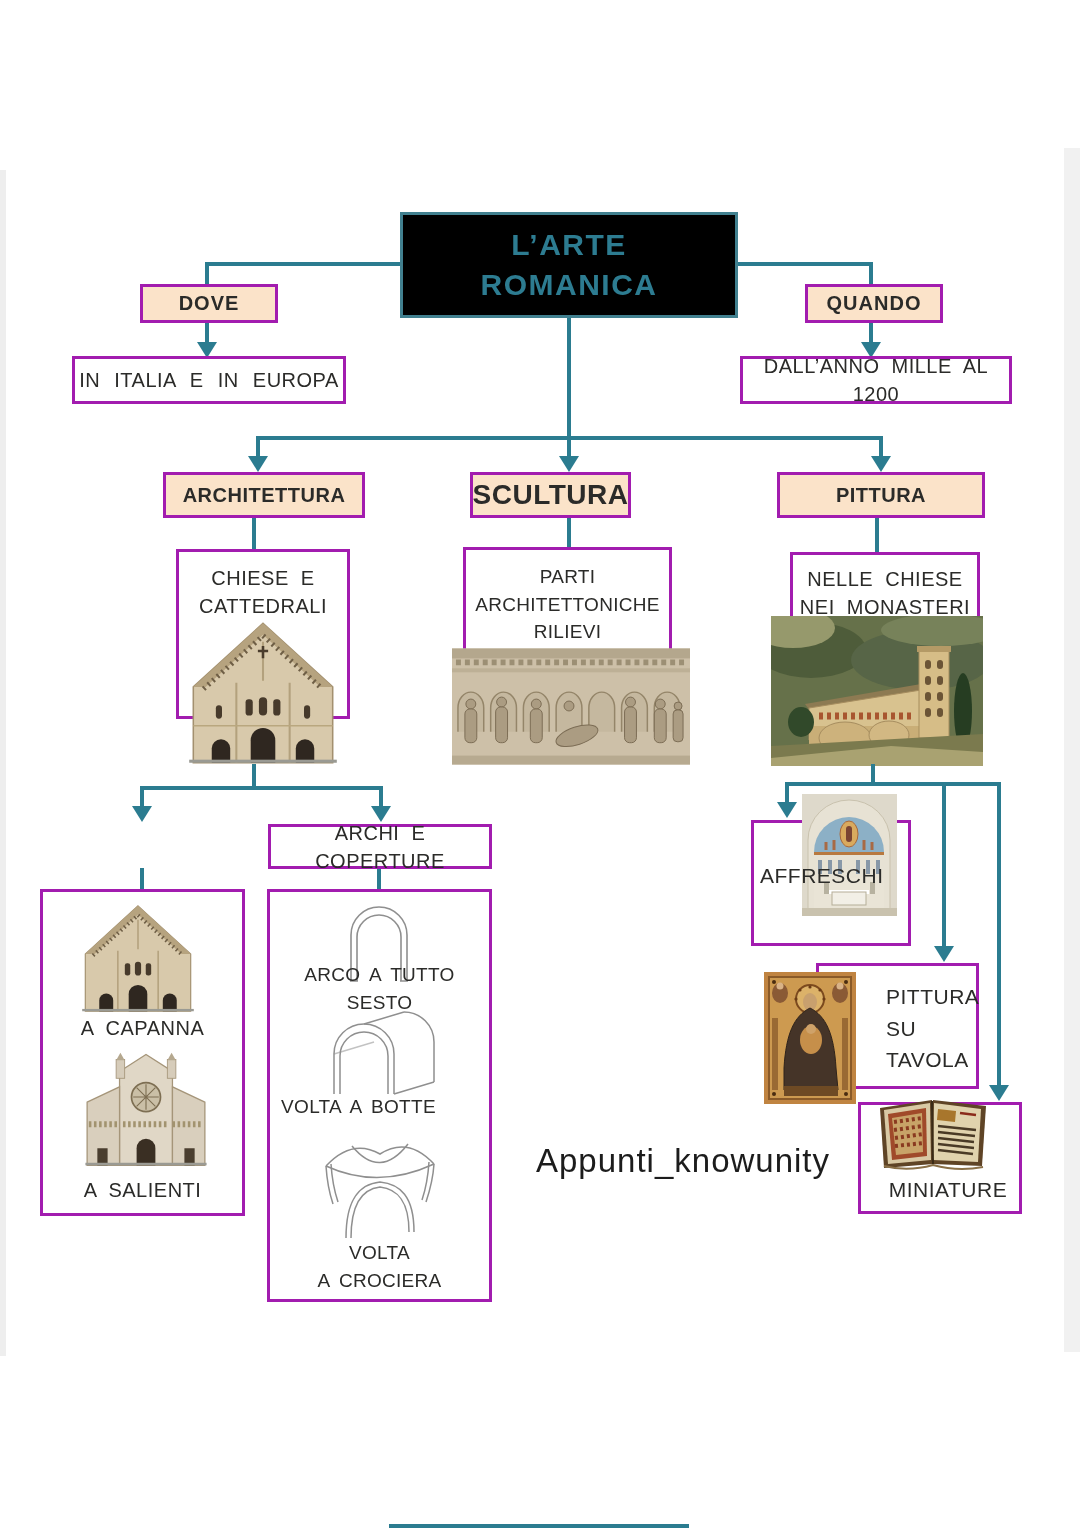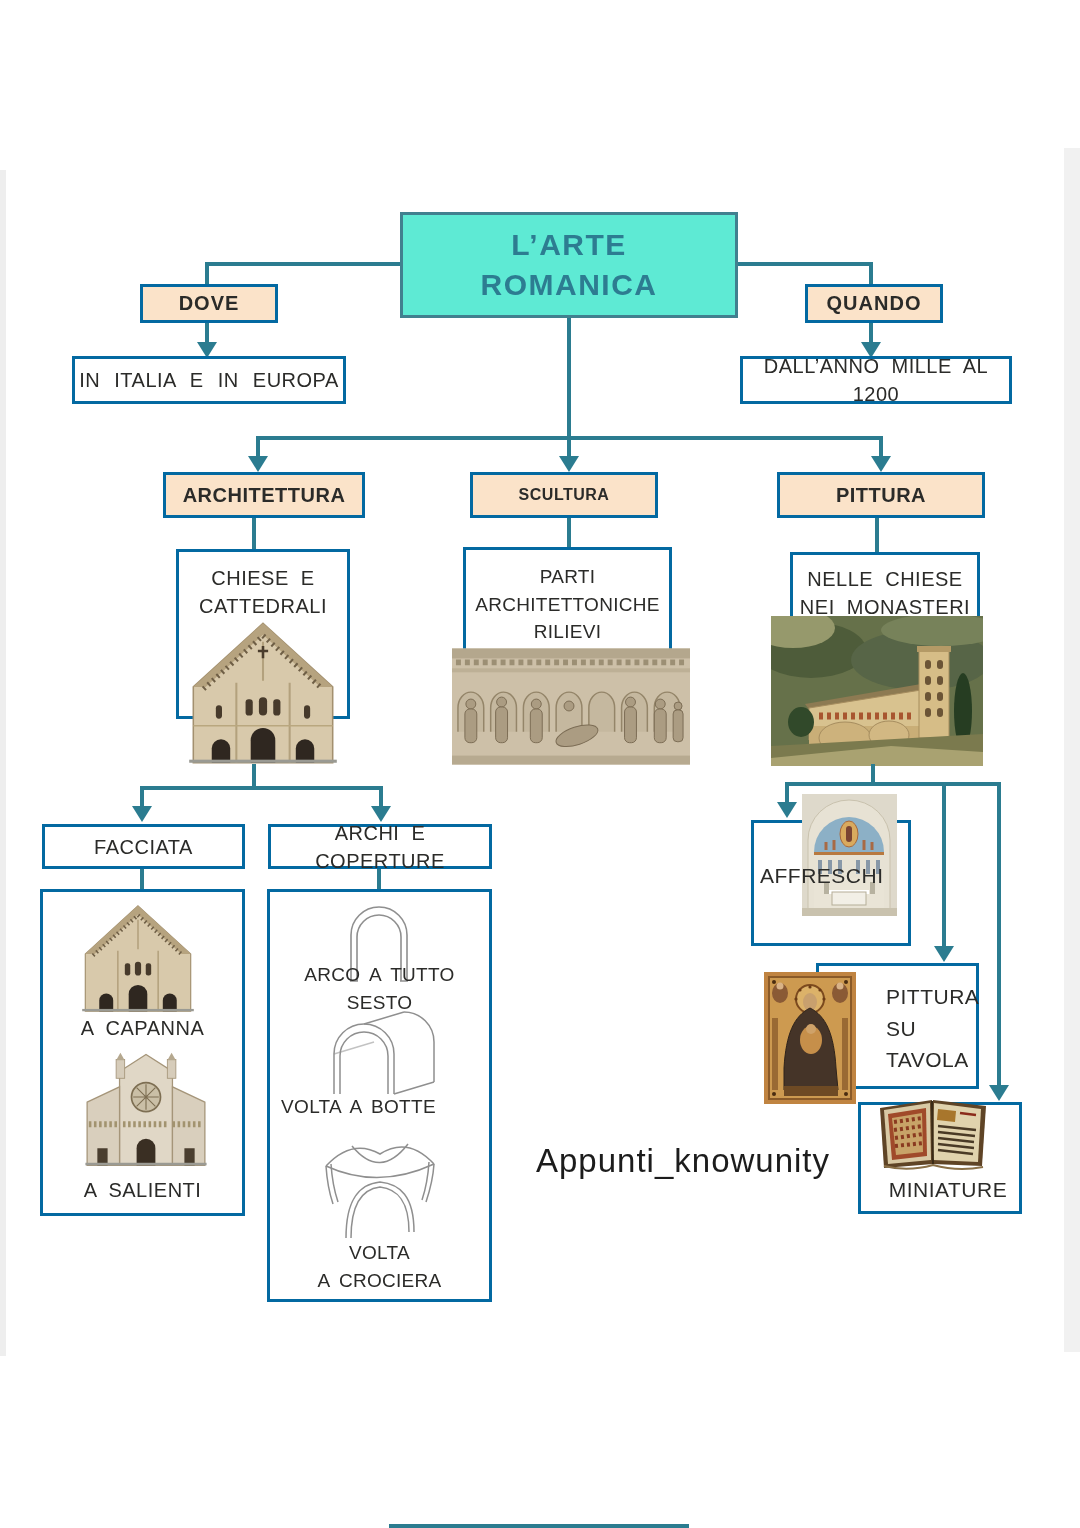--- a/index.html
+++ b/index.html
@@ -1,21 +1,21 @@
 <!DOCTYPE html>
 <html><head>
 <meta charset="utf-8">
 <style>
   html,body{margin:0;padding:0;background:#fff;}
   .stage{position:relative;width:1080px;height:1528px;background:#ffffff;overflow:hidden;
          font-family:"Liberation Sans",sans-serif;color:#2b2b29;}
   .abs{position:absolute;box-sizing:border-box;}
-  .obox{border:3px solid #0369a1;background:#ffffff;}
+  .obox{border:3px solid #a21caf;background:#ffffff;}
   .peach{background:#fbe3c9;}
-  .titlebox{background:#5eead4;border:3px solid #41808f;color:#2d7c91;}
+  .titlebox{background:#000000;border:3px solid #41808f;color:#2d7c91;}
   .ctr{display:flex;align-items:center;justify-content:center;text-align:center;}
   .pre{white-space:pre-line;}
   .tl{position:absolute;background:#2b7c90;}
   .ah{position:absolute;width:0;height:0;border-left:10px solid transparent;
       border-right:10px solid transparent;border-top:16px solid #2b7c90;}
   .b{font-weight:bold;}
   .t20{font-size:20px;letter-spacing:.5px;word-spacing:6px;line-height:1.4;}
   .t19{font-size:19px;letter-spacing:.3px;word-spacing:4px;line-height:1.45;}
   .t21{font-size:21px;letter-spacing:.5px;word-spacing:5px;}
   .edge{position:absolute;background:#eeeeee;}
@@ -68,21 +68,21 @@
     </div>
 
   <div class="abs obox ctr t20" style="left:740px;top:356px;width:272px;height:48px;">
       <span>DALL’ANNO MILLE AL 1200</span>
     </div>
 
   <div class="abs obox peach ctr b" style="left:163px;top:472px;width:202px;height:46px;font-size:20px;letter-spacing:.5px;">
       <span>ARCHITETTURA</span>
     </div>
 
-  <div class="abs obox peach ctr b" style="left:470px;top:472px;width:188px;height:46px;font-size:16px;letter-spacing:.5px;">
+  <div class="abs obox peach ctr b" style="left:470px;top:472px;width:161px;height:46px;font-size:28px;letter-spacing:.5px;">
       <span>SCULTURA</span>
     </div>
 
   <div class="abs obox peach ctr b" style="left:777px;top:472px;width:208px;height:46px;font-size:20px;letter-spacing:.5px;">
       <span>PITTURA</span>
     </div>
 
   <div class="abs obox" style="left:176px;top:549px;width:174px;height:170px;">
     <div class="t20 pre" style="text-align:center;padding-top:12px;">CHIESE E
 CATTEDRALI</div>
@@ -189,23 +189,20 @@
 
   <div class="tl" style="left:252px;top:764px;width:4px;height:26px;"></div>
   <div class="tl" style="left:140px;top:786px;width:243px;height:4px;"></div>
   <div class="tl" style="left:140px;top:786px;width:4px;height:22px;"></div>
   <div class="ah" style="left:132px;top:806px;"></div>
   <div class="tl" style="left:379px;top:786px;width:4px;height:22px;"></div>
   <div class="ah" style="left:371px;top:806px;"></div>
   <div class="tl" style="left:140px;top:868px;width:4px;height:23px;"></div>
   <div class="tl" style="left:377px;top:868px;width:4px;height:23px;"></div>
 
-  <div class="abs obox ctr t20" style="left:42px;top:824px;width:203px;height:45px;">
-      <span>FACCIATA</span>
-    </div>
 
   <div class="abs obox" style="left:40px;top:889px;width:205px;height:327px;"></div>
 
   <div class="abs" style="left:76px;top:902px;width:124px;height:110px;">
     <svg viewBox="0 0 160 140">
       <polygon points="80,4 148,66 148,140 12,140 12,66" fill="#d8c9ab" stroke="#a3906f" stroke-width="1.5"></polygon>
       <polygon points="80,4 148,66 136,66 80,15 24,66 12,66" fill="#b6a37f"></polygon>
       <path d="M22,68 L80,16 L138,68" stroke="#6f5f46" stroke-width="5" stroke-dasharray="2,4" fill="none"></path>
       <path d="M54,62 V140 M106,62 V140 M80,22 V60" stroke="#b3a17d" stroke-width="2"></path>
       <g fill="#473a2b">

